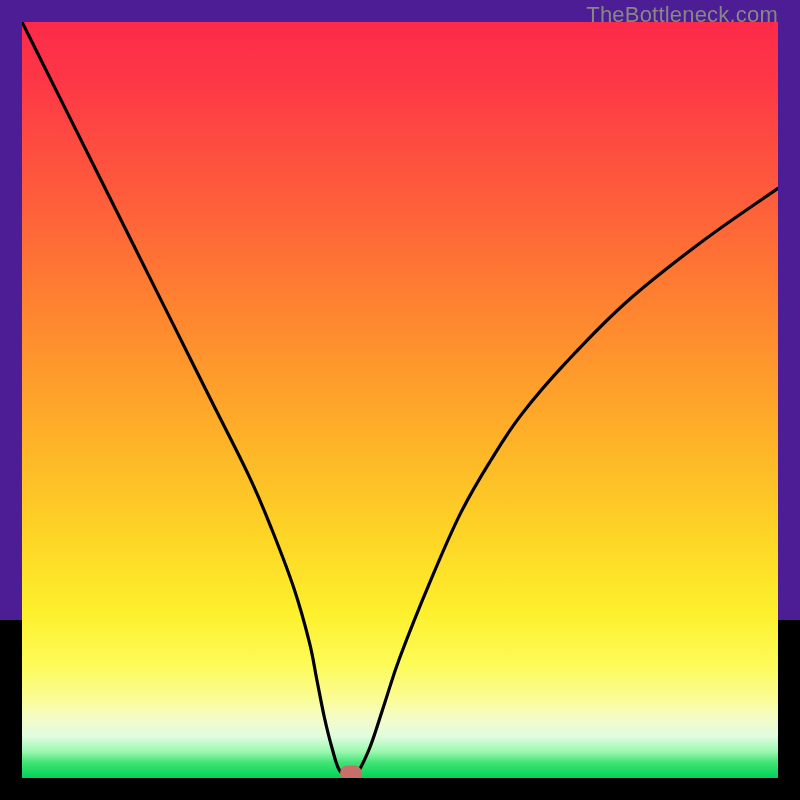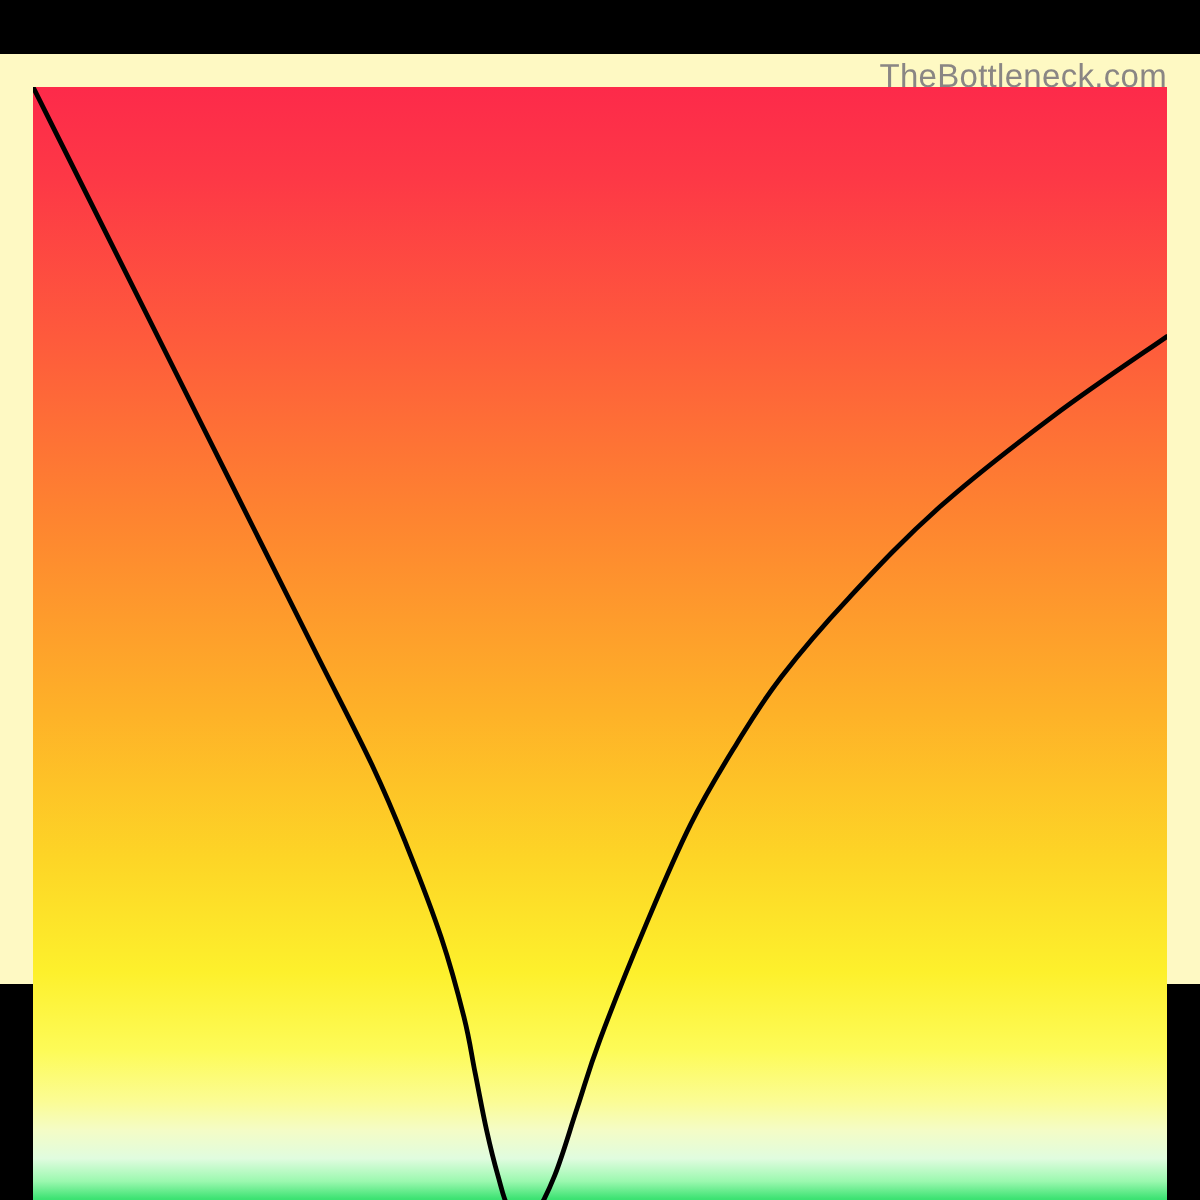--- a/index.html
+++ b/index.html
@@ -9,22 +9,21 @@
     height: 800px;
     background: #000;
     overflow: hidden;
   }
   .frame {
     position: absolute;
     left: 0;
     top: 0;
     width: 800px;
     height: 620px;
-    background: #fef9c3;
-    margin-top: 36px;
+    background: #4c1d95;
   }
   .plot {
     position: absolute;
     left: 22px;
     top: 22px;
     width: 756px;
     height: 756px;
     overflow: hidden;
   }
   .gradient-bg {

